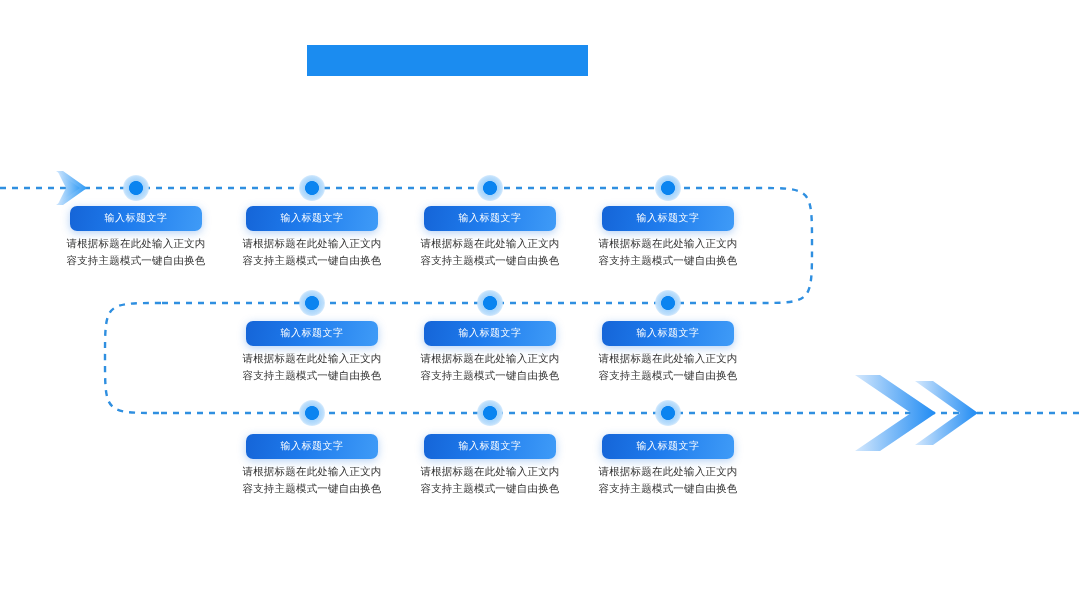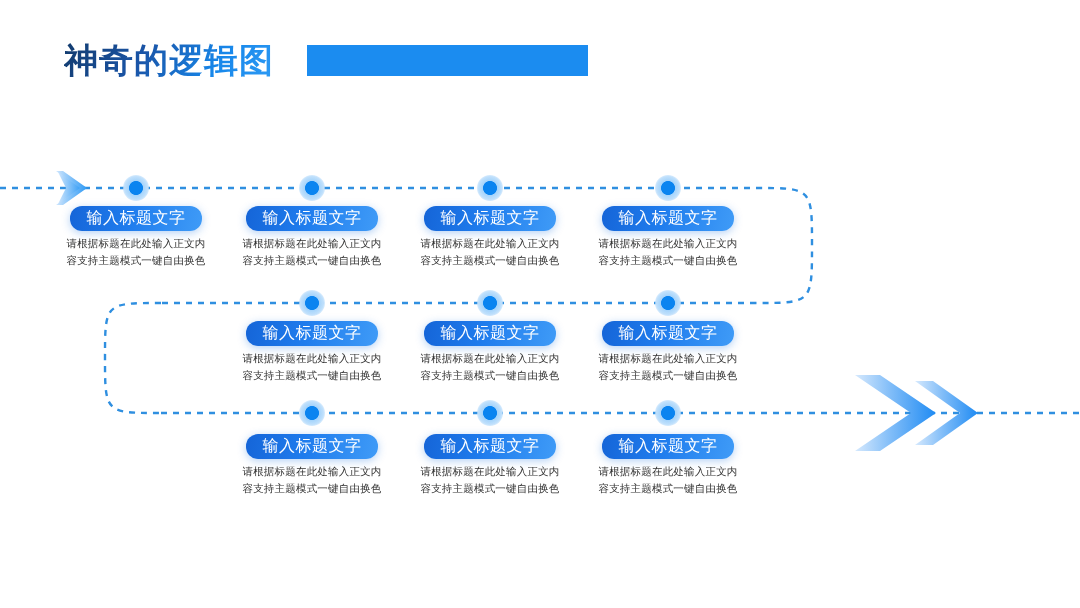--- a/index.html
+++ b/index.html
@@ -75,43 +75,42 @@
   .card {
     position: absolute;
     width: 178px;
     margin-left: -89px;
     text-align: center;
   }
   .card-pill {
     display: inline-block;
     min-width: 100px;
     padding: 5px 16px 6px;
-    border-radius: 12px;
-    font-size: 16px;
+    border-radius: 7px;
+    font-size: 10px;
     line-height: 14px;
     color: #ffffff;
     background: linear-gradient(100deg, #1565d8 0%, #1f7ced 45%, #3f9bf7 100%);
     box-shadow: 0 2px 9px rgba(35,120,225,0.34);
     white-space: nowrap;
     letter-spacing: 0.5px;
   }
   .card-body {
     margin-top: 4px;
     font-size: 10.5px;
     line-height: 17px;
     color: #333333;
     letter-spacing: 0.2px;
   }
   .card-body-line { display: block; white-space: nowrap; }
 </style>
 </head>
 <body>
 
 <div id="title-area">
-  <div id="page-title">神奇的逻辑图</div>
   <div id="title-bar"></div>
 </div>
 
 <svg id="flow-svg" viewBox="0 0 1080 608" xmlns="http://www.w3.org/2000/svg">
   <defs>
     <linearGradient id="chevGrad" x1="0" y1="0" x2="1" y2="0">
       <stop offset="0%" stop-color="#d6e9fd"></stop>
       <stop offset="45%" stop-color="#7fbcf8"></stop>
       <stop offset="100%" stop-color="#1f8bf3"></stop>
     </linearGradient>

